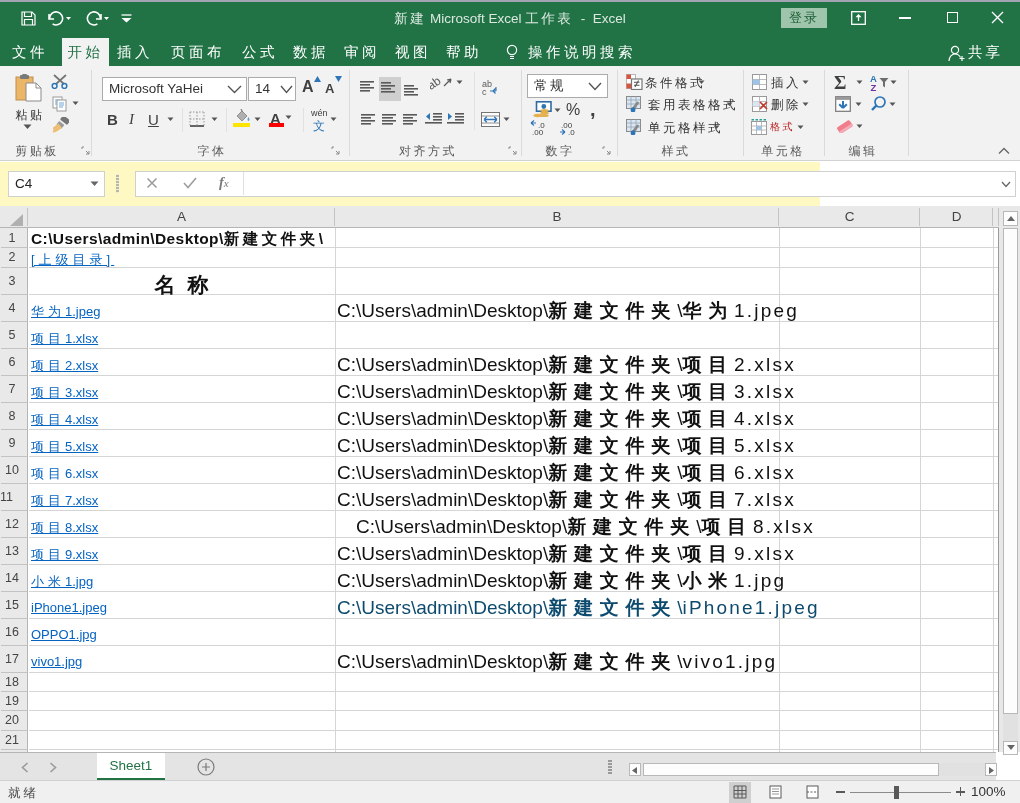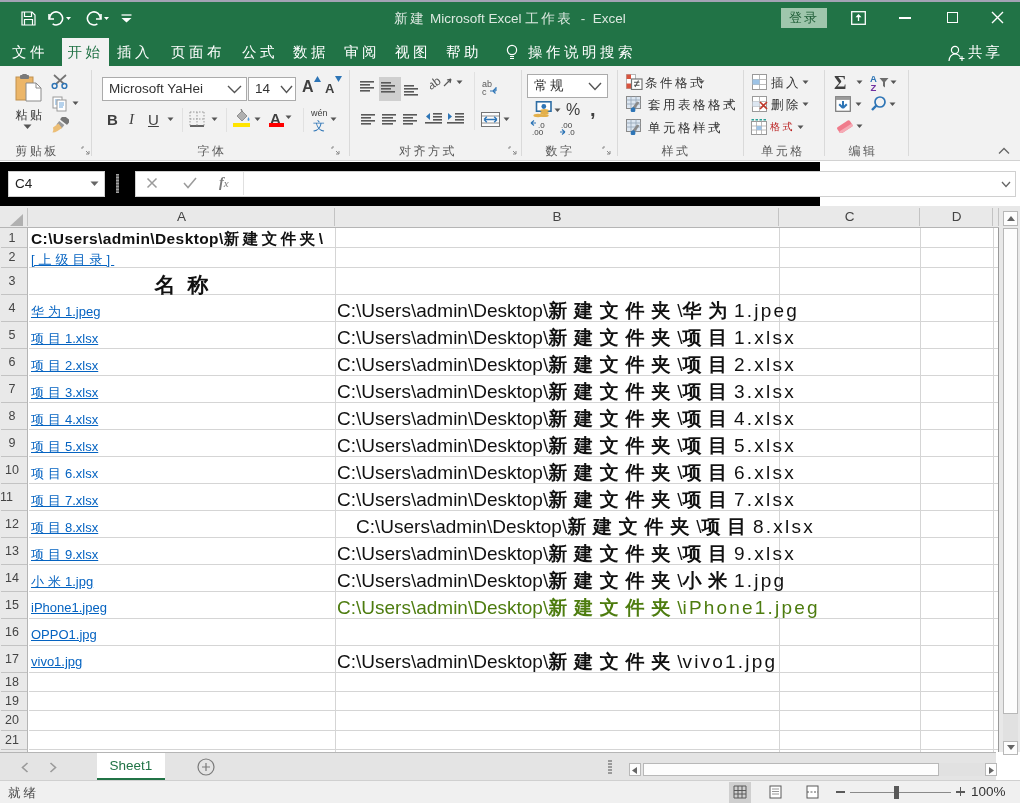--- a/index.html
+++ b/index.html
@@ -375,21 +375,21 @@
   </svg>
 <svg class="ab" style="left:836px;top:120px" width="17" height="13" viewBox="0 0 17 13">
 <g transform="rotate(-33 8 6.5)">
       <rect x="1" y="3.5" width="15" height="7.5" rx="1.6" fill="#f07c8c"></rect>
       <rect x="1" y="8.2" width="15" height="2.8" rx="1.2" fill="#f5aab5"></rect>
     </g>
 </svg>
 <svg class="ab" style="left:856px;top:124px" width="7" height="5" viewBox="0 0 7 5">
     <path d="M0.5 0.5 l3 3.5 l3 -3.5 z" fill="#555"></path>
   </svg>
-<div class="ab" style="left:0;top:162px;width:820px;height:44px;background:#000000">
+<div class="ab" style="left:0;top:162px;width:820px;height:44px;background:#fef9c3">
 <div class="ab" style="left:8px;top:9px;width:97px;height:26px;background:#fff;border:1px solid #d0d0d0;font-size:13.5px;color:#222;line-height:24px;padding-left:6px">C4</div>
 <svg class="ab" style="left:90px;top:19px" width="9" height="6" viewBox="0 0 9 6">
       <path d="M0.5 0.5 l4 4.5 l4 -4.5 z" fill="#666"></path>
     </svg>
 <div class="ab" style="left:116px;top:12px;width:3px;height:19px;background:repeating-linear-gradient(#e6e6e6 0 1px,#9a9a9a 1px 3px);opacity:.7"></div>
 <div class="ab" style="left:135px;top:9px;width:881px;height:26px;background:#fff;border:1px solid #d0d0d0"></div>
 <svg class="ab" style="left:146px;top:15px" width="12" height="12" viewBox="0 0 12 12">
       <path d="M1.5 1.5 L10.5 10.5 M10.5 1.5 L1.5 10.5" stroke="#9b9b9b" stroke-width="1.5"></path>
     </svg>
 <svg class="ab" style="left:183px;top:15px" width="14" height="12" viewBox="0 0 14 12">
@@ -486,41 +486,40 @@
 <div class="ab" style="left:29px;top:501.6px;width:970px;height:1px;background:#d5d5d5"></div>
 <div class="ab" style="left:29px;top:521px;width:970px;height:1px;background:#d5d5d5"></div>
 <div class="ab" style="left:998px;top:0;width:1px;height:524px;background:#9a9a9a"></div>
 <div class="ab" style="left:779px;top:364px;width:17px;height:25px;background:#fff"></div>
 <div class="ab" style="left:31px;top:1px;width:330px;height:18px;font-size:15.5px;font-weight:bold;color:#111;white-space:nowrap"><span class="r1l">C:\Users\admin\Desktop\</span><span class="cjkb">新建文件夹</span>\</div>
 <div class="ab" style="left:31px;top:23px;font-size:13px;color:#0563c1;text-decoration:underline;white-space:nowrap"><span class="cjk">[上级目录]</span></div>
 <div class="ab" style="left:28px;top:43px;width:307px;height:24px;text-align:center;font-size:19.5px;font-weight:bold;color:#111"><span style="font-size:21px;letter-spacing:12px;margin-right:-12px">名称</span></div>
 <div class="ab" style="left:31px;top:74.5px;font-size:13px;color:#0563c1;text-decoration:underline;white-space:nowrap"><span class="cjk">华为</span>1.jpeg</div>
 <div class="ab" style="left:337px;top:69.5px;font-size:19px;color:#111;white-space:nowrap">C:\Users\admin\Desktop\<span class="cjkp">新建文件夹</span>\<span class="cjkp">华为</span><span class="tail">1.jpeg</span></div>
 <div class="ab" style="left:31px;top:101.5px;font-size:13px;color:#0563c1;text-decoration:underline;white-space:nowrap"><span class="cjk">项目</span>1.xlsx</div>
-<div class="ab" style="left:337px;top:96.5px;font-size:19px;color:#111;white-space:nowrap">C:\Users\admin\Desktop\<span class="cjkp">新建文件夹</span>\<span class="cjkp">项目</span><span class="tail">1.xlsx</span></div>
 <div class="ab" style="left:31px;top:128.5px;font-size:13px;color:#0563c1;text-decoration:underline;white-space:nowrap"><span class="cjk">项目</span>2.xlsx</div>
 <div class="ab" style="left:337px;top:123.5px;font-size:19px;color:#111;white-space:nowrap">C:\Users\admin\Desktop\<span class="cjkp">新建文件夹</span>\<span class="cjkp">项目</span><span class="tail">2.xlsx</span></div>
 <div class="ab" style="left:31px;top:155.5px;font-size:13px;color:#0563c1;text-decoration:underline;white-space:nowrap"><span class="cjk">项目</span>3.xlsx</div>
 <div class="ab" style="left:337px;top:150.5px;font-size:19px;color:#111;white-space:nowrap">C:\Users\admin\Desktop\<span class="cjkp">新建文件夹</span>\<span class="cjkp">项目</span><span class="tail">3.xlsx</span></div>
 <div class="ab" style="left:31px;top:182.5px;font-size:13px;color:#0563c1;text-decoration:underline;white-space:nowrap"><span class="cjk">项目</span>4.xlsx</div>
 <div class="ab" style="left:337px;top:177.5px;font-size:19px;color:#111;white-space:nowrap">C:\Users\admin\Desktop\<span class="cjkp">新建文件夹</span>\<span class="cjkp">项目</span><span class="tail">4.xlsx</span></div>
 <div class="ab" style="left:31px;top:209.5px;font-size:13px;color:#0563c1;text-decoration:underline;white-space:nowrap"><span class="cjk">项目</span>5.xlsx</div>
 <div class="ab" style="left:337px;top:204.5px;font-size:19px;color:#111;white-space:nowrap">C:\Users\admin\Desktop\<span class="cjkp">新建文件夹</span>\<span class="cjkp">项目</span><span class="tail">5.xlsx</span></div>
 <div class="ab" style="left:31px;top:236.5px;font-size:13px;color:#0563c1;white-space:nowrap"><span class="cjk">项目</span>6.xlsx</div>
 <div class="ab" style="left:337px;top:231.5px;font-size:19px;color:#111;white-space:nowrap">C:\Users\admin\Desktop\<span class="cjkp">新建文件夹</span>\<span class="cjkp">项目</span><span class="tail">6.xlsx</span></div>
 <div class="ab" style="left:31px;top:263.5px;font-size:13px;color:#0563c1;text-decoration:underline;white-space:nowrap"><span class="cjk">项目</span>7.xlsx</div>
 <div class="ab" style="left:337px;top:258.5px;font-size:19px;color:#111;white-space:nowrap">C:\Users\admin\Desktop\<span class="cjkp">新建文件夹</span>\<span class="cjkp">项目</span><span class="tail">7.xlsx</span></div>
 <div class="ab" style="left:31px;top:290.5px;font-size:13px;color:#0563c1;text-decoration:underline;white-space:nowrap"><span class="cjk">项目</span>8.xlsx</div>
 <div class="ab" style="left:356px;top:285.5px;font-size:19px;color:#111;white-space:nowrap">C:\Users\admin\Desktop\<span class="cjkp">新建文件夹</span>\<span class="cjkp">项目</span><span class="tail">8.xlsx</span></div>
 <div class="ab" style="left:31px;top:317.5px;font-size:13px;color:#0563c1;text-decoration:underline;white-space:nowrap"><span class="cjk">项目</span>9.xlsx</div>
 <div class="ab" style="left:337px;top:312.5px;font-size:19px;color:#111;white-space:nowrap">C:\Users\admin\Desktop\<span class="cjkp">新建文件夹</span>\<span class="cjkp">项目</span><span class="tail">9.xlsx</span></div>
 <div class="ab" style="left:31px;top:344.5px;font-size:13px;color:#0563c1;text-decoration:underline;white-space:nowrap"><span class="cjk">小米</span>1.jpg</div>
 <div class="ab" style="left:337px;top:339.5px;font-size:19px;color:#111;white-space:nowrap">C:\Users\admin\Desktop\<span class="cjkp">新建文件夹</span>\<span class="cjkp">小米</span><span class="tail">1.jpg</span></div>
 <div class="ab" style="left:31px;top:371.5px;font-size:13px;color:#0563c1;text-decoration:underline;white-space:nowrap">iPhone1.jpeg</div>
-<div class="ab" style="left:337px;top:366.5px;font-size:19px;color:#4d7c0f;white-space:nowrap">C:\Users\admin\Desktop\<span class="cjkp">新建文件夹</span>\<span class="tail">iPhone1.jpeg</span></div>
+<div class="ab" style="left:337px;top:366.5px;font-size:19px;color:#0c4a6e;white-space:nowrap">C:\Users\admin\Desktop\<span class="cjkp">新建文件夹</span>\<span class="tail">iPhone1.jpeg</span></div>
 <div class="ab" style="left:31px;top:398.5px;font-size:13px;color:#0563c1;text-decoration:underline;white-space:nowrap">OPPO1.jpg</div>
 <div class="ab" style="left:31px;top:425.5px;font-size:13px;color:#0563c1;text-decoration:underline;white-space:nowrap">vivo1.jpg</div>
 <div class="ab" style="left:337px;top:420.5px;font-size:19px;color:#111;white-space:nowrap">C:\Users\admin\Desktop\<span class="cjkp">新建文件夹</span>\<span class="tail">vivo1.jpg</span></div>
 </div>
 <div class="ab" style="left:999px;top:206px;width:21px;height:546px;background:#e8e8e8">
 <div class="ab" style="left:4px;top:5px;width:15px;height:15px;background:#fdfdfd;border:1px solid #b8b8b8"></div>
 <svg class="ab" style="left:8px;top:10px" width="8" height="5" viewBox="0 0 8 5">
       <path d="M4 0 L8 5 L0 5 z" fill="#666"></path>
     </svg>
 <div class="ab" style="left:4px;top:21.5px;width:15px;height:486.5px;background:#fdfdfd;border:1px solid #b8b8b8"></div>

